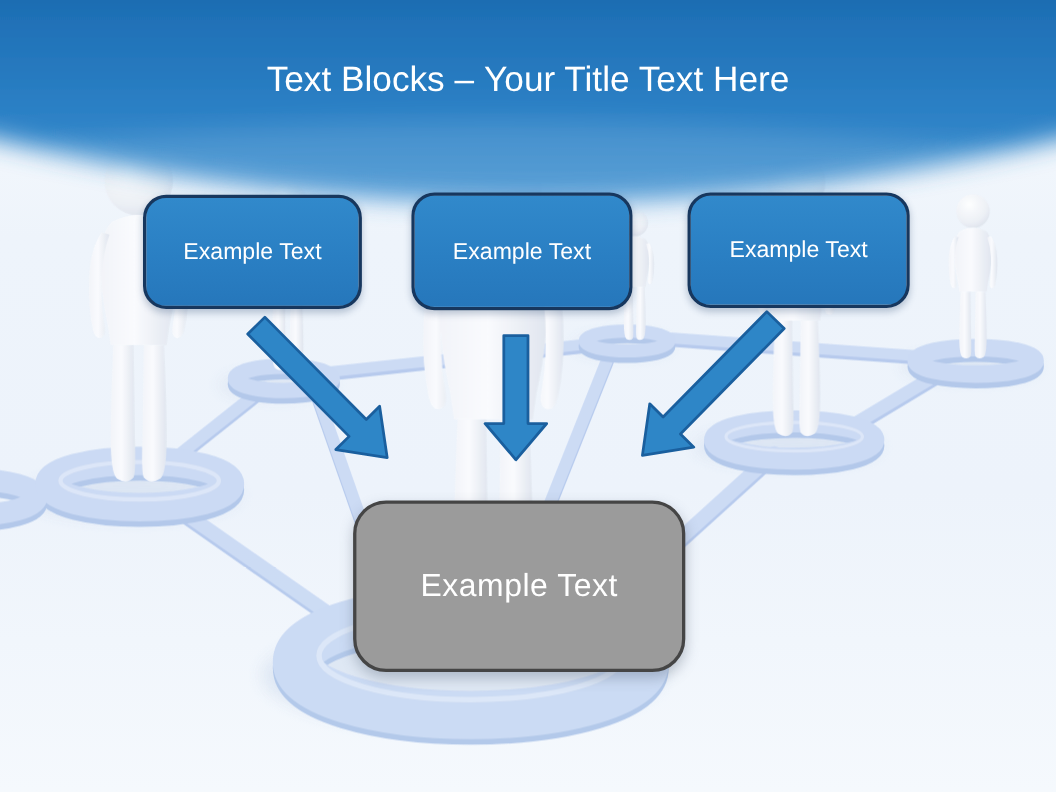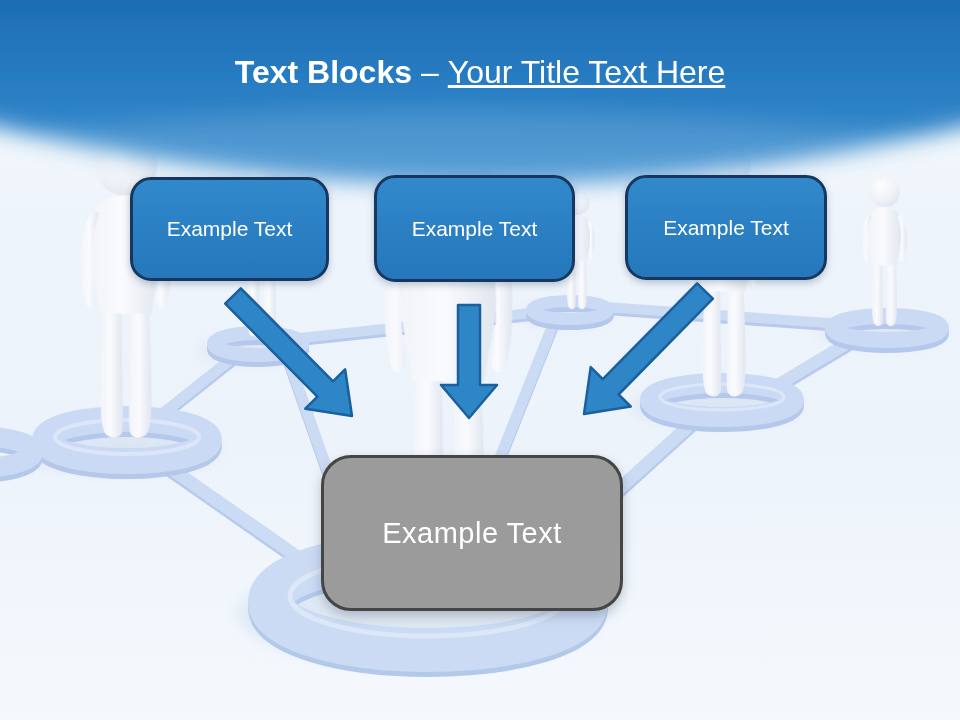--- a/index.html
+++ b/index.html
@@ -7,23 +7,23 @@
     position:relative;width:960px;height:720px;overflow:hidden;
     background:linear-gradient(180deg,#f8fbfe 0%,#eef4fb 30%,#edf3fb 62%,#f5f9fd 100%);
     font-family:"Liberation Sans",sans-serif;
   }
   .scene{position:absolute;left:0;top:0;width:960px;height:720px;pointer-events:none;}
   .header-band{position:absolute;left:0;top:0;width:960px;height:280px;pointer-events:none;}
   .title{
     position:absolute;left:0;top:52px;width:960px;text-align:center;
     color:#ffffff;font-size:32px;line-height:40px;z-index:6;white-space:nowrap;
   }
-  .t-bold{font-weight:bold;}
+  .t-bold{font-weight:normal;}
   .t-sep{font-weight:normal;margin:0 9px;}
-  .t-rest{font-weight:normal;text-decoration:underline;}
+  .t-rest{font-weight:normal;}
   .block{
     position:absolute;box-sizing:border-box;z-index:5;
     border:3px solid #17375e;border-radius:21px;
     background:linear-gradient(180deg,#3189cb 0%,#2a7fc3 55%,#2677bb 100%);
     color:#ffffff;display:flex;align-items:center;justify-content:center;
     font-size:21px;box-shadow:0 3px 7px rgba(50,80,120,0.30);
   }
   .block1{left:130px;top:177px;width:199px;height:104px;}
   .block2{left:374px;top:175px;width:201px;height:107px;}
   .block3{left:625px;top:175px;width:202px;height:105px;}

